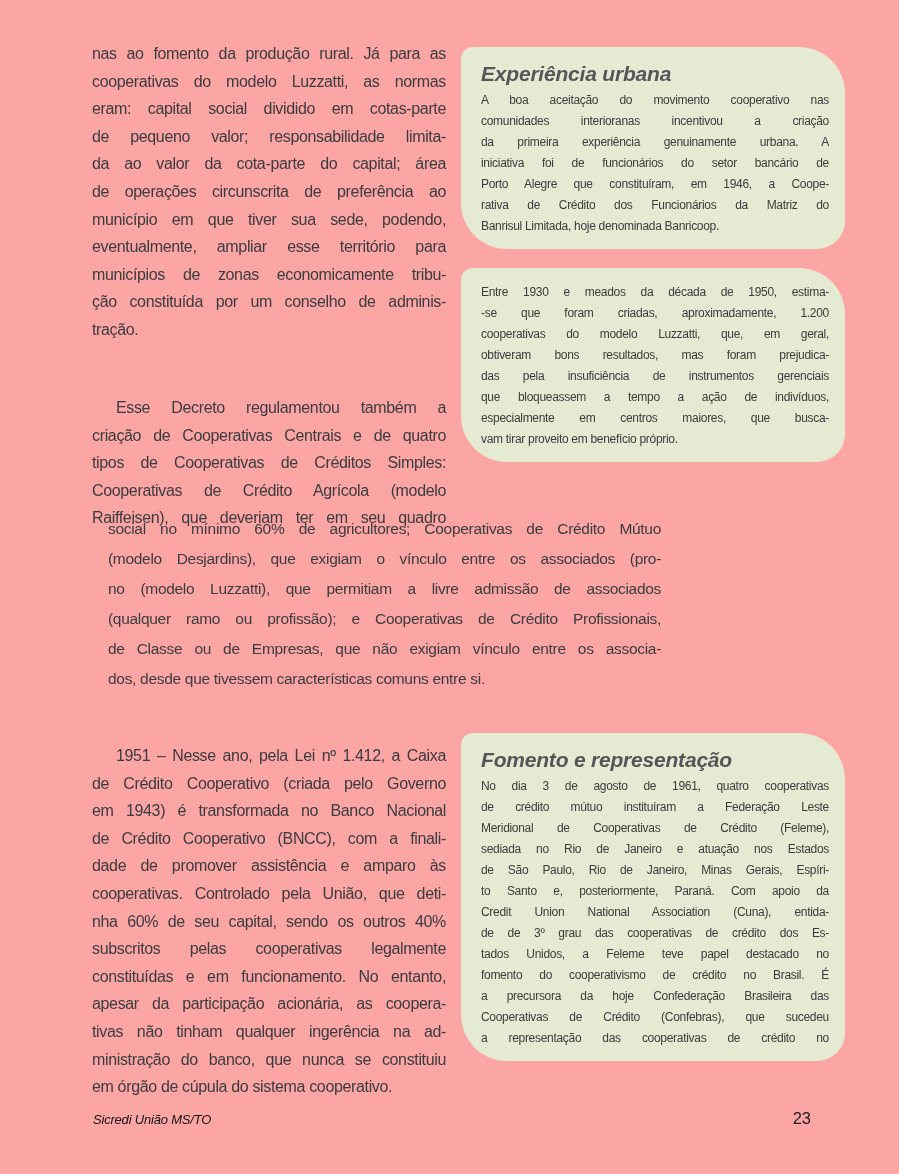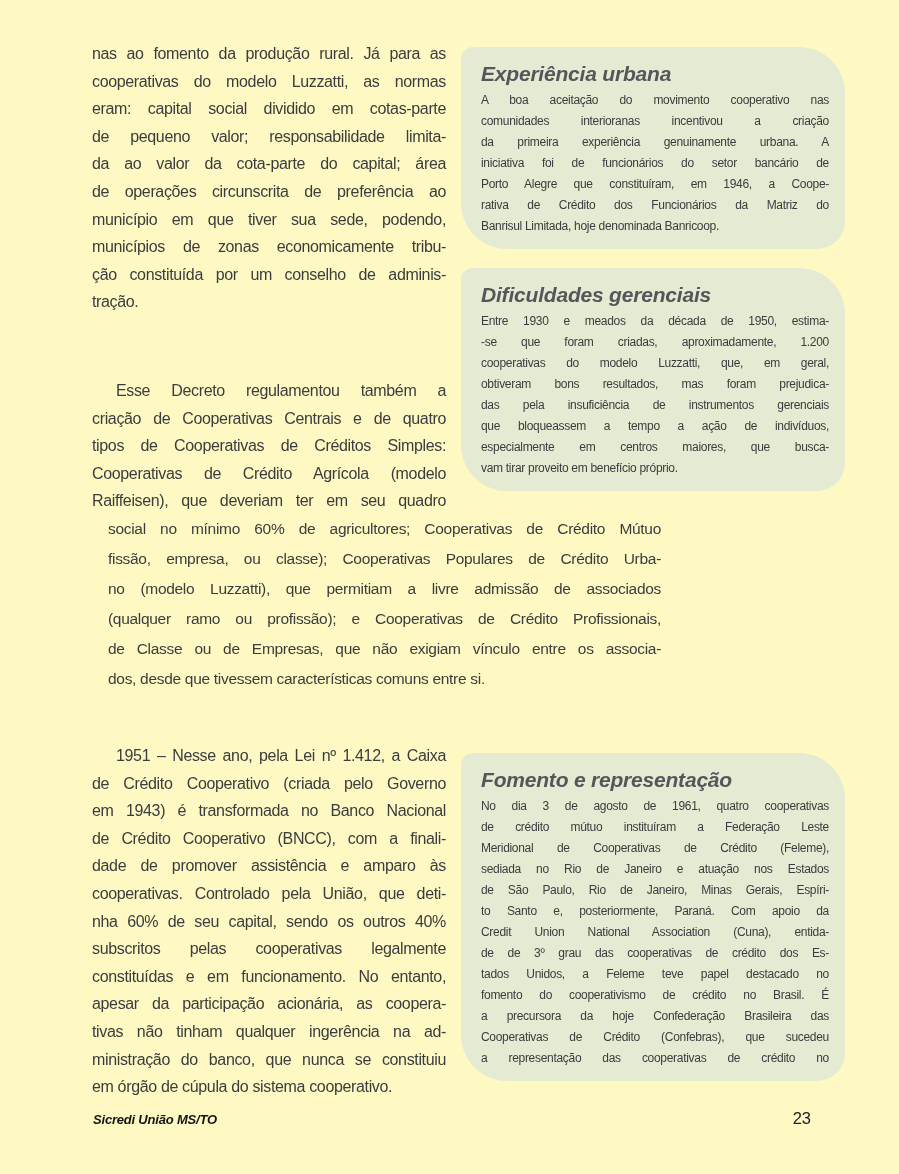--- a/index.html
+++ b/index.html
@@ -1,20 +1,20 @@
 <!DOCTYPE html>
 <html lang="pt"><head>
 <meta charset="utf-8">
 <style>
   html, body { margin: 0; padding: 0; background: #ffffff; }
   .page {
     position: relative;
     width: 899px;
     height: 1174px;
-    background: #fef9c3;
+    background: #fca5a5;
     font-family: "Liberation Sans", "DejaVu Sans", sans-serif;
     color: #3b3c3e;
     overflow: hidden;
   }
 
   
   .textblock { position: absolute; }
   .tline {
     text-align: justify;
     text-align-last: justify;
@@ -24,21 +24,21 @@
 
   .narrow {
     left: 92px;
     width: 354px;
     font-size: 16px;
     letter-spacing: -0.35px;
   }
   .narrow .tline { line-height: 27.6px; }
 
   #p1 { top: 40px; }
-  #p2 { top: 377px; }
+  #p2 { top: 394px; }
   #p3 { top: 742px; }
 
   #wide {
     left: 92px;
     top: 514px;
     width: 553px;
     font-size: 15.5px;
     letter-spacing: -0.3px;
     margin-left: 16px;
   }
@@ -49,21 +49,21 @@
     position: absolute;
     left: 461px;
     width: 384px;
     box-sizing: border-box;
     background: #e5ead2;
     border-radius: 12px 46px 28px 46px;
     padding: 14px 16px 12px 20px;
   }
   #box1 { top: 47px; }
   #box2 { top: 268px; }
-  #box3 { top: 733px; margin-top: 20px; }
+  #box3 { top: 733px; }
 
   .infobox .box-title {
     margin: 0 0 4px 0;
     font-size: 21px;
     line-height: 25px;
     font-weight: bold;
     font-style: italic;
     color: #55565a;
     letter-spacing: -0.2px;
   }
@@ -73,21 +73,21 @@
     letter-spacing: -0.3px;
     color: #3b3c3e;
   }
 
   
   .footer-title {
     position: absolute;
     left: 93px;
     top: 1112px;
     font-size: 13px;
-    font-weight: bold;
+    font-weight: normal;
     font-style: italic;
     color: #141414;
     letter-spacing: -0.2px;
   }
   .footer-page {
     position: absolute;
     right: 88px;
     top: 1109px;
     font-size: 16.5px;
     color: #202020;
@@ -99,36 +99,37 @@
 <div class="page">
 
   <div id="p1" class="textblock narrow">
       <div class="tline">nas ao fomento da produção rural. Já para as</div>
       <div class="tline">cooperativas do modelo Luzzatti, as normas</div>
       <div class="tline">eram: capital social dividido em cotas-parte</div>
       <div class="tline">de pequeno valor; responsabilidade limita-</div>
       <div class="tline">da ao valor da cota-parte do capital; área</div>
       <div class="tline">de operações circunscrita de preferência ao</div>
       <div class="tline">município em que tiver sua sede, podendo,</div>
+      <div class="tline">eventualmente, ampliar esse território para</div>
       <div class="tline">municípios de zonas economicamente tribu-</div>
       <div class="tline">ção constituída por um conselho de adminis-</div>
       <div class="tline tlast">tração.</div>
     </div>
 
   <div id="p2" class="textblock narrow indent">
       <div class="tline">Esse Decreto regulamentou também a</div>
       <div class="tline">criação de Cooperativas Centrais e de quatro</div>
       <div class="tline">tipos de Cooperativas de Créditos Simples:</div>
       <div class="tline">Cooperativas de Crédito Agrícola (modelo</div>
       <div class="tline">Raiffeisen), que deveriam ter em seu quadro</div>
     </div>
 
   <div id="wide" class="textblock">
       <div class="tline">social no mínimo 60% de agricultores; Cooperativas de Crédito Mútuo</div>
-      <div class="tline">fissão, empresa, ou classe); Cooperativas Populares de Crédito Urba-</div>
+      <div class="tline">(modelo Desjardins), que exigiam o vínculo entre os associados (pro-</div>
       <div class="tline">no (modelo Luzzatti), que permitiam a livre admissão de associados</div>
       <div class="tline">(qualquer ramo ou profissão); e Cooperativas de Crédito Profissionais,</div>
       <div class="tline">de Classe ou de Empresas, que não exigiam vínculo entre os associa-</div>
       <div class="tline tlast">dos, desde que tivessem características comuns entre si.</div>
     </div>
 
   <div id="p3" class="textblock narrow indent">
       <div class="tline">1951 – Nesse ano, pela Lei nº 1.412, a Caixa</div>
       <div class="tline">de Crédito Cooperativo (criada pelo Governo</div>
       <div class="tline">em 1943) é transformada no Banco Nacional</div>
@@ -151,21 +152,20 @@
         <div class="tline">comunidades interioranas incentivou a criação</div>
         <div class="tline">da primeira experiência genuinamente urbana. A</div>
         <div class="tline">iniciativa foi de funcionários do setor bancário de</div>
         <div class="tline">Porto Alegre que constituíram, em 1946, a Coope-</div>
         <div class="tline">rativa de Crédito dos Funcionários da Matriz do</div>
         <div class="tline tlast">Banrisul Limitada, hoje denominada Banricoop.</div>
       </div>
   </div>
 
   <div id="box2" class="infobox">
-    <h2 class="box-title">Dificuldades gerenciais</h2>
     <div class="box-body">
         <div class="tline">Entre 1930 e meados da década de 1950, estima-</div>
         <div class="tline">-se que foram criadas, aproximadamente, 1.200</div>
         <div class="tline">cooperativas do modelo Luzzatti, que, em geral,</div>
         <div class="tline">obtiveram bons resultados, mas foram prejudica-</div>
         <div class="tline">das pela insuficiência de instrumentos gerenciais</div>
         <div class="tline">que bloqueassem a tempo a ação de indivíduos,</div>
         <div class="tline">especialmente em centros maiores, que busca-</div>
         <div class="tline tlast">vam tirar proveito em benefício próprio.</div>
       </div>

